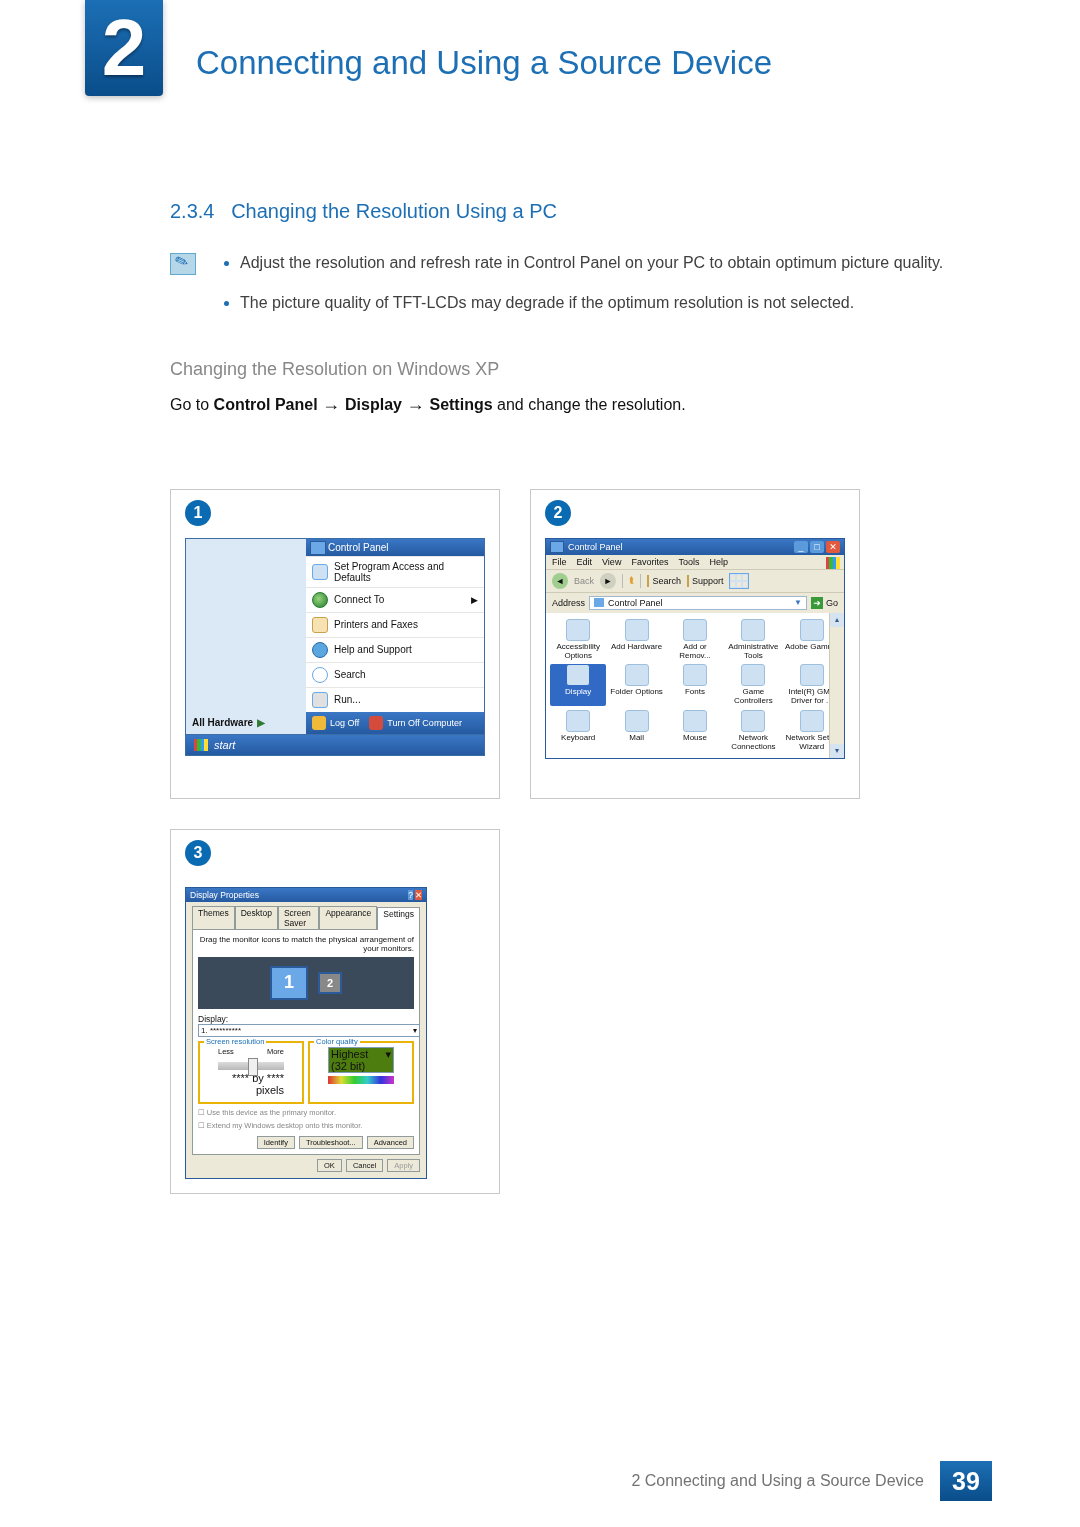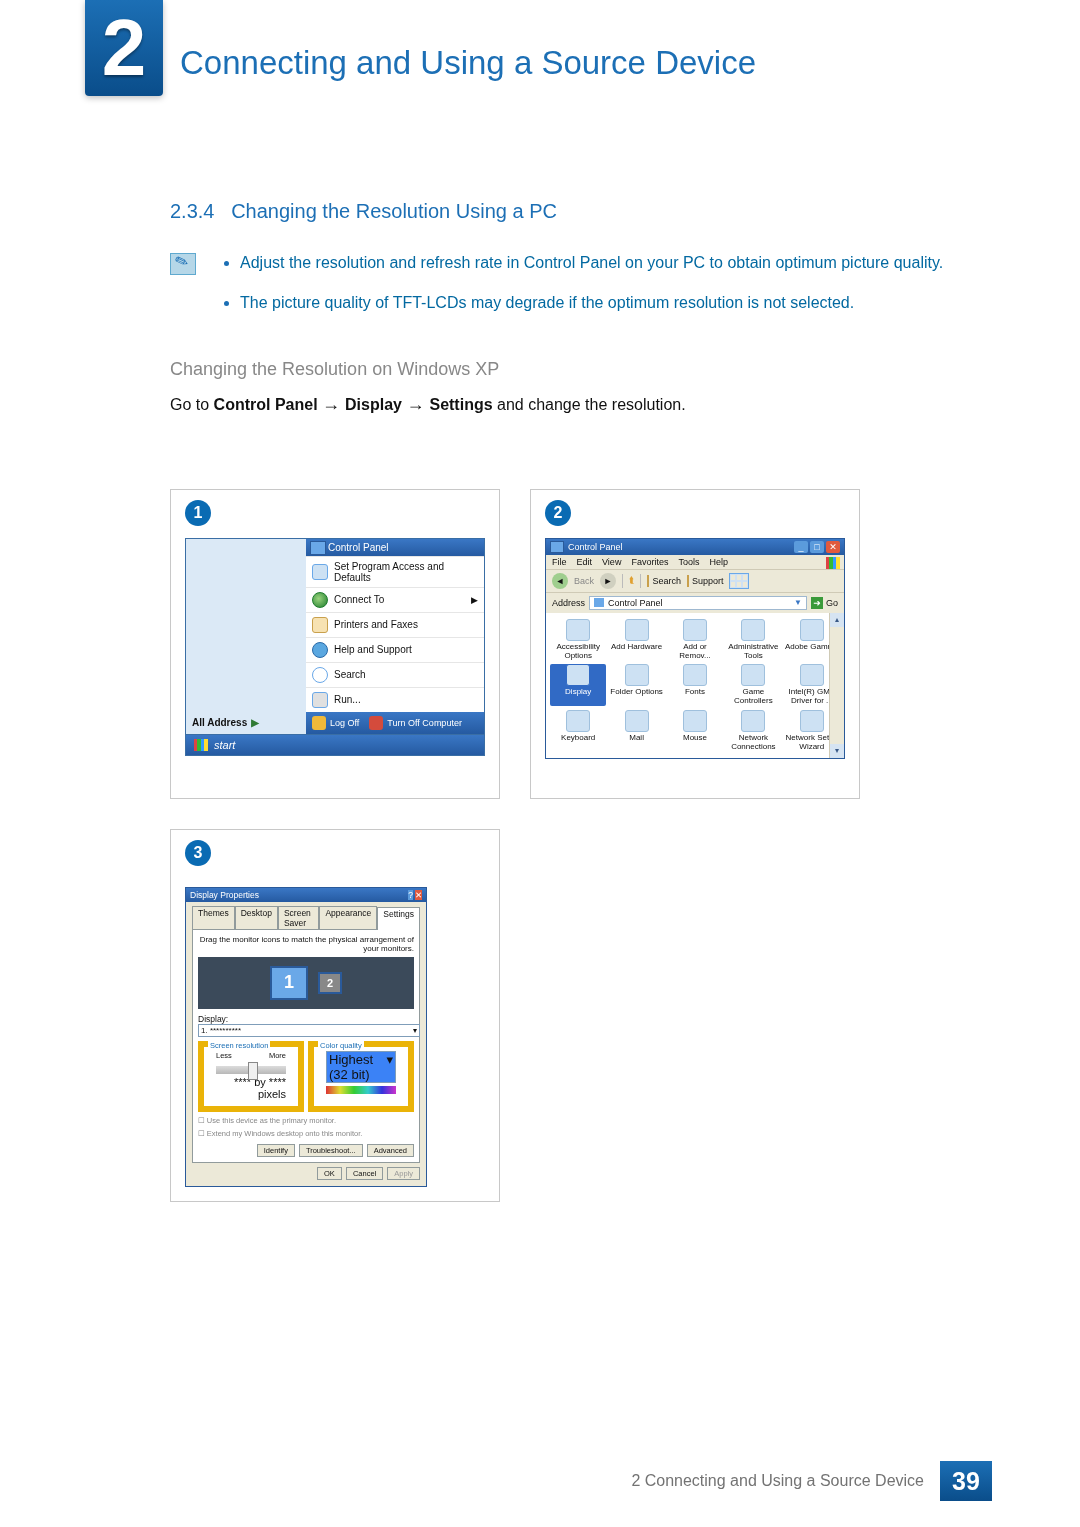--- a/index.html
+++ b/index.html
@@ -32,21 +32,21 @@
     box-shadow: 0 2px 6px rgba(0,0,0,0.25);
   }
   .chapter-badge span {
     color: #fff;
     font-size: 80px;
     font-weight: 700;
     text-shadow: 0 2px 3px rgba(0,0,0,0.4);
   }
   .chapter-title {
     position: absolute;
-    left: 180px;
+    left: 196px;
     top: 44px;
     font-size: 33px;
     font-weight: 400;
     color: #1c6fb5;
   }
 
   
   .content {
     margin: 90px 90px 0 170px;
     font-size: 16px;
@@ -80,21 +80,21 @@
     position: absolute;
     top: -2px;
     left: 4px;
     font-size: 16px;
     color: #1c6fb5;
     transform: rotate(-20deg);
   }
   .note-list {
     margin: 0 0 0 0;
     padding: 0 0 0 20px;
-    color: #0369a1;
+    color: #404040;
   }
   .note-list li {
     margin-bottom: 16px;
     line-height: 1.5;
   }
   .note-list li::marker { color: #1c6fb5; }
   .nav-path { line-height: 1.6; }
   .nav-path b { font-weight: 700; }
   .nav-path .arrow { font-size: 18px; }
 
@@ -283,32 +283,32 @@
     display: flex;
     align-items: center;
     justify-content: center;
     gap: 10px;
   }
   .dp-mon { width: 34px; height: 30px; background: #6aa8e8; border: 2px solid #2a5a9a; display: flex; align-items: center; justify-content: center; color: #fff; font-size: 18px; font-weight: 700; }
   .dp-mon.small { width: 20px; height: 18px; background: #888; font-size: 11px; }
   .dp-field-row { margin-top: 5px; }
   .dp-select { width: 100%; border: 1px solid #7f9db9; background: #fff; padding: 1px 2px; display: flex; justify-content: space-between; align-items: center; font-size: 8px; }
   .dp-cols { display: flex; gap: 4px; margin-top: 4px; }
-  .dp-group { flex: 1; border: 6px solid #eab308; padding: 4px 12px 6px; position: relative; }
+  .dp-group { flex: 1; border: 2px solid #eab308; padding: 4px 18px 6px; position: relative; }
   .dp-group-title { position: absolute; top: -6px; left: 4px; background: #fff; padding: 0 2px; color: #1c6fb5; font-size: 7.5px; }
   .dp-slider {
     margin: 6px 0 2px;
     height: 8px;
     background: linear-gradient(#dcdcdc,#b8b8b8);
     position: relative;
   }
   .dp-slider::after { content: ""; position: absolute; left: 45%; top: -4px; width: 8px; height: 16px; background: #f0f0f0; border: 1px solid #888; }
   .dp-slider-labels { display: flex; justify-content: space-between; font-size: 7.5px; }
   .dp-resline { text-align: right; font-size: 11px; margin-top: 2px; }
-  .dp-cq-row .select-mini { border: 1px solid #7f9db9; background: #3b82f6; padding: 0 2px; display: flex; justify-content: space-between; font-size: 13px; }
+  .dp-cq-row .select-mini { border: 1px solid #7f9db9; background: #4d7c0f; padding: 0 2px; display: flex; justify-content: space-between; font-size: 11px; }
   .dp-swatches { height: 8px; margin-top: 3px; background: linear-gradient(90deg,#d33,#dd3,#3c3,#3cc,#33d,#c3c); }
   .dp-chk { font-size: 7.5px; color: #888; margin-top: 4px; }
   .dp-actions { display: flex; justify-content: flex-end; gap: 4px; margin-top: 6px; }
   .dp-btn { border: 1px solid #919b9c; background: #ece9d8; padding: 1px 6px; font-size: 7.5px; }
   .dp-okrow { display: flex; justify-content: flex-end; gap: 4px; margin-top: 4px; }
   .dp-okrow .dp-btn.disabled { color: #999; }
 
   
   .page-footer {
     position: absolute;
@@ -370,21 +370,21 @@
 
   <div class="panels-row">
 
     <div class="panel panel-tall">
       <div class="panel-badge">1</div>
 
       <div class="startmenu-wrap">
         <div class="startmenu">
           <div class="sm-left">
             <div class="sm-allprograms">
-              <span>All Address</span>
+              <span>All Hardware</span>
               <span class="tri">▶</span>
             </div>
           </div>
           <div class="sm-right">
             <div class="sm-header">
               <span class="ico"></span>
               <span>Control Panel</span>
             </div>
             <div class="sm-item">
               <span class="mini"></span>

